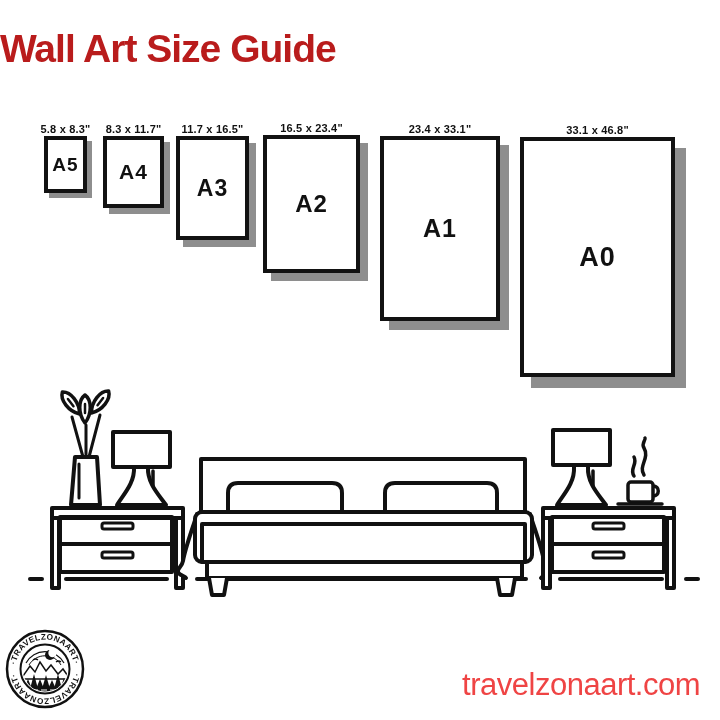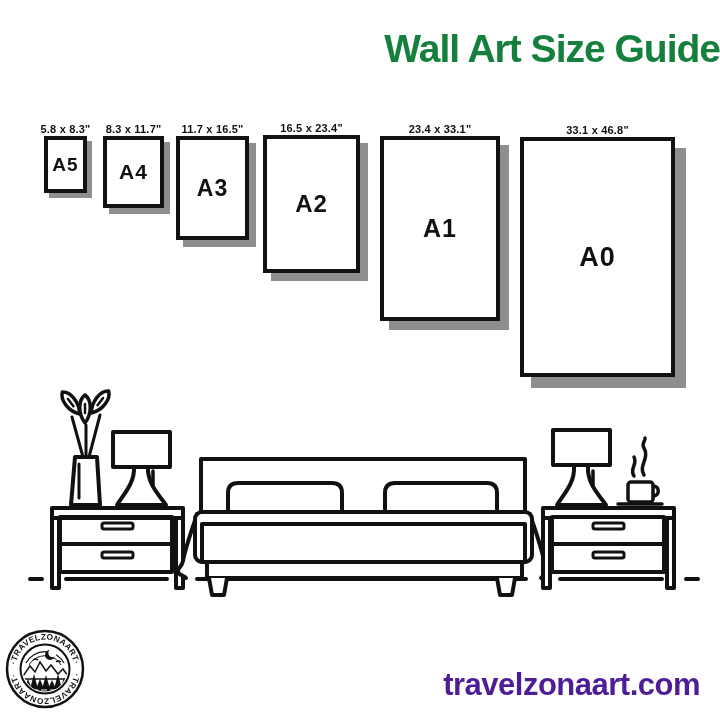--- a/index.html
+++ b/index.html
@@ -3,43 +3,43 @@
 <meta charset="utf-8">
 <style>
   html,body{margin:0;padding:0;}
   body{
     width:720px;height:720px;position:relative;overflow:hidden;
     background:#ffffff;
     font-family:"Liberation Sans", sans-serif;
     color:#111;
   }
   .title{
-    position:absolute;left:0;right:0;top:27px;text-align:right;
-    font-size:39px;font-weight:800;letter-spacing:-1px;color:#15803d;
+    position:absolute;left:0;right:0;top:27px;text-align:left;
+    font-size:39px;font-weight:800;letter-spacing:-1px;color:#b91c1c;
   }
   .frame{
     position:absolute;background:#fff;border:4px solid #121212;box-sizing:border-box;
     display:flex;align-items:center;justify-content:center;
     font-weight:bold;color:#111;letter-spacing:1px;
   }
   .dim-label{
     position:absolute;bottom:100%;margin-bottom:5px;left:50%;transform:translateX(-50%);
     white-space:nowrap;font-size:11px;font-weight:bold;letter-spacing:0.2px;color:#111;
   }
   .f-a5{left:44px;top:136px;width:43px;height:57px;box-shadow:5px 5px 0 #8e8e8e;font-size:19px;}
   .f-a4{left:103px;top:136px;width:61px;height:72px;box-shadow:6px 6px 0 #8e8e8e;font-size:21px;}
   .f-a3{left:176px;top:136px;width:73px;height:104px;box-shadow:7px 7px 0 #8e8e8e;font-size:23px;}
   .f-a2{left:263px;top:135px;width:97px;height:138px;box-shadow:8px 8px 0 #8e8e8e;font-size:24px;}
   .f-a1{left:380px;top:136px;width:120px;height:185px;box-shadow:9px 9px 0 #8e8e8e;font-size:25px;}
   .f-a0{left:520px;top:137px;width:155px;height:240px;box-shadow:11px 11px 0 #8e8e8e;font-size:27px;}
   .scene{position:absolute;left:25px;top:383px;width:675px;height:217px;}
   .logo{position:absolute;left:5px;top:629px;width:80px;height:80px;}
   .website{
     position:absolute;right:20px;top:667px;
-    font-size:31px;font-weight:700;letter-spacing:-0.5px;color:#4c1d95;
+    font-size:31px;font-weight:400;letter-spacing:-0.5px;color:#ef4444;
   }
 </style>
 </head>
 <body>
 
 <div class="title">Wall Art Size Guide</div>
 
 <div class="frame f-a5">
   <div class="dim-label">5.8 x 8.3"</div>
   <span>A5</span>

